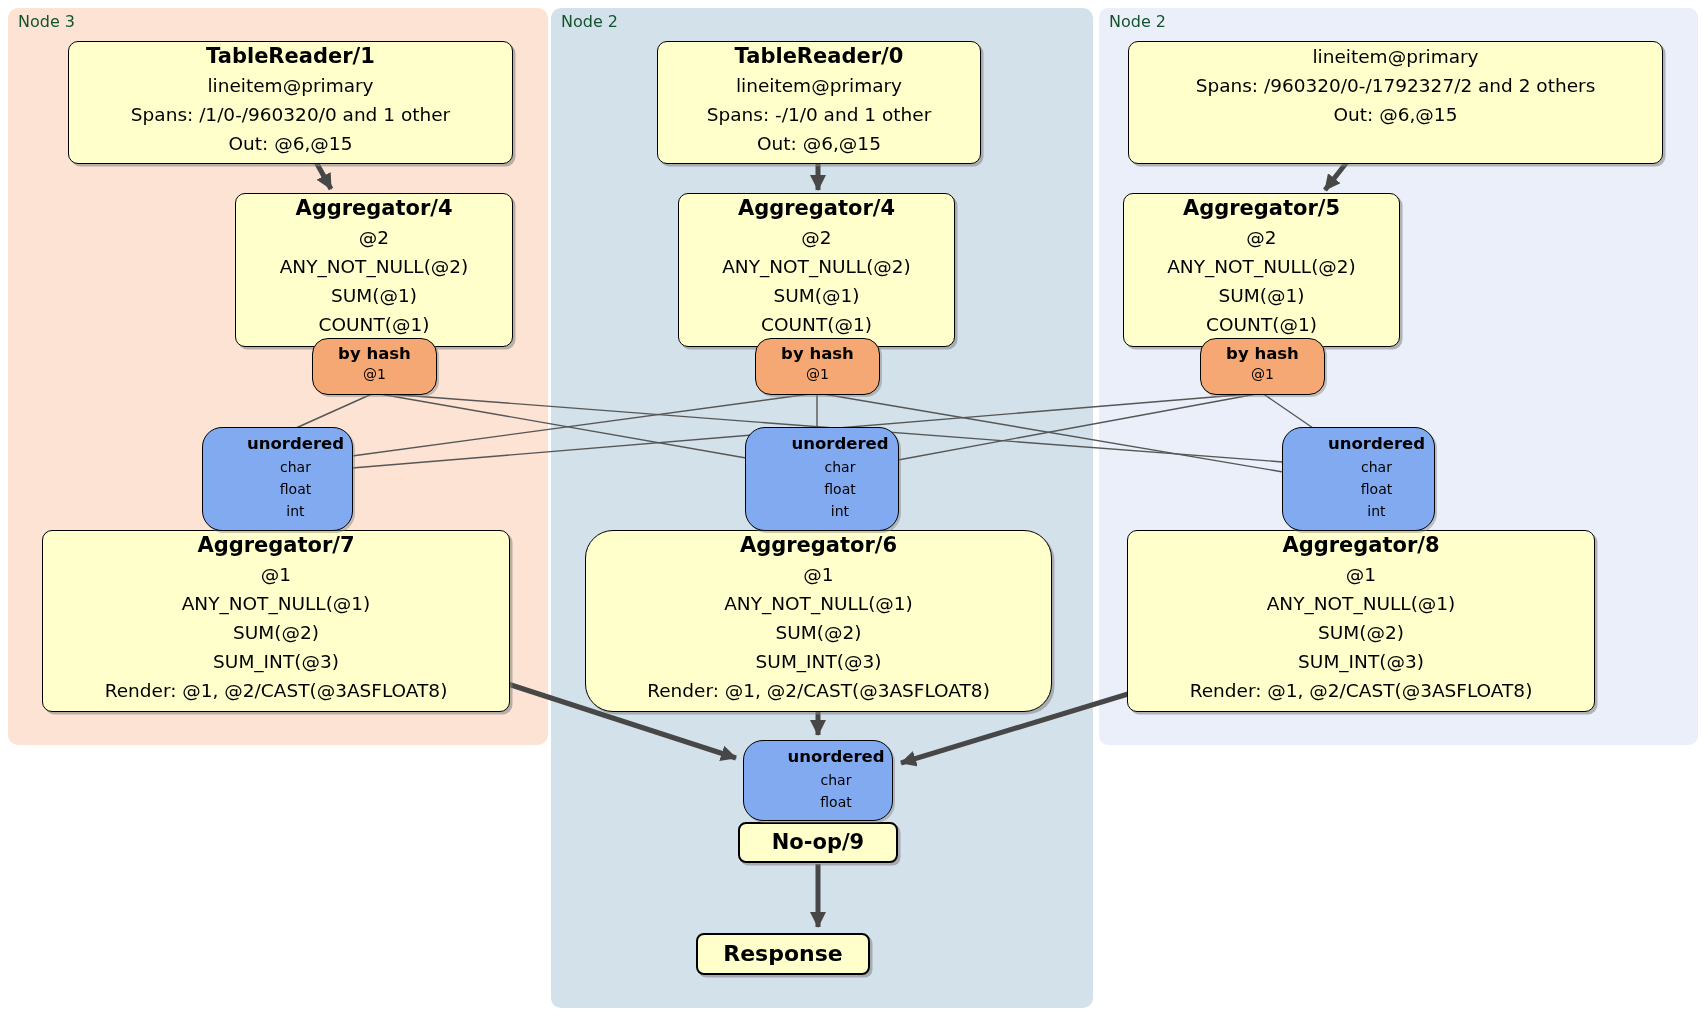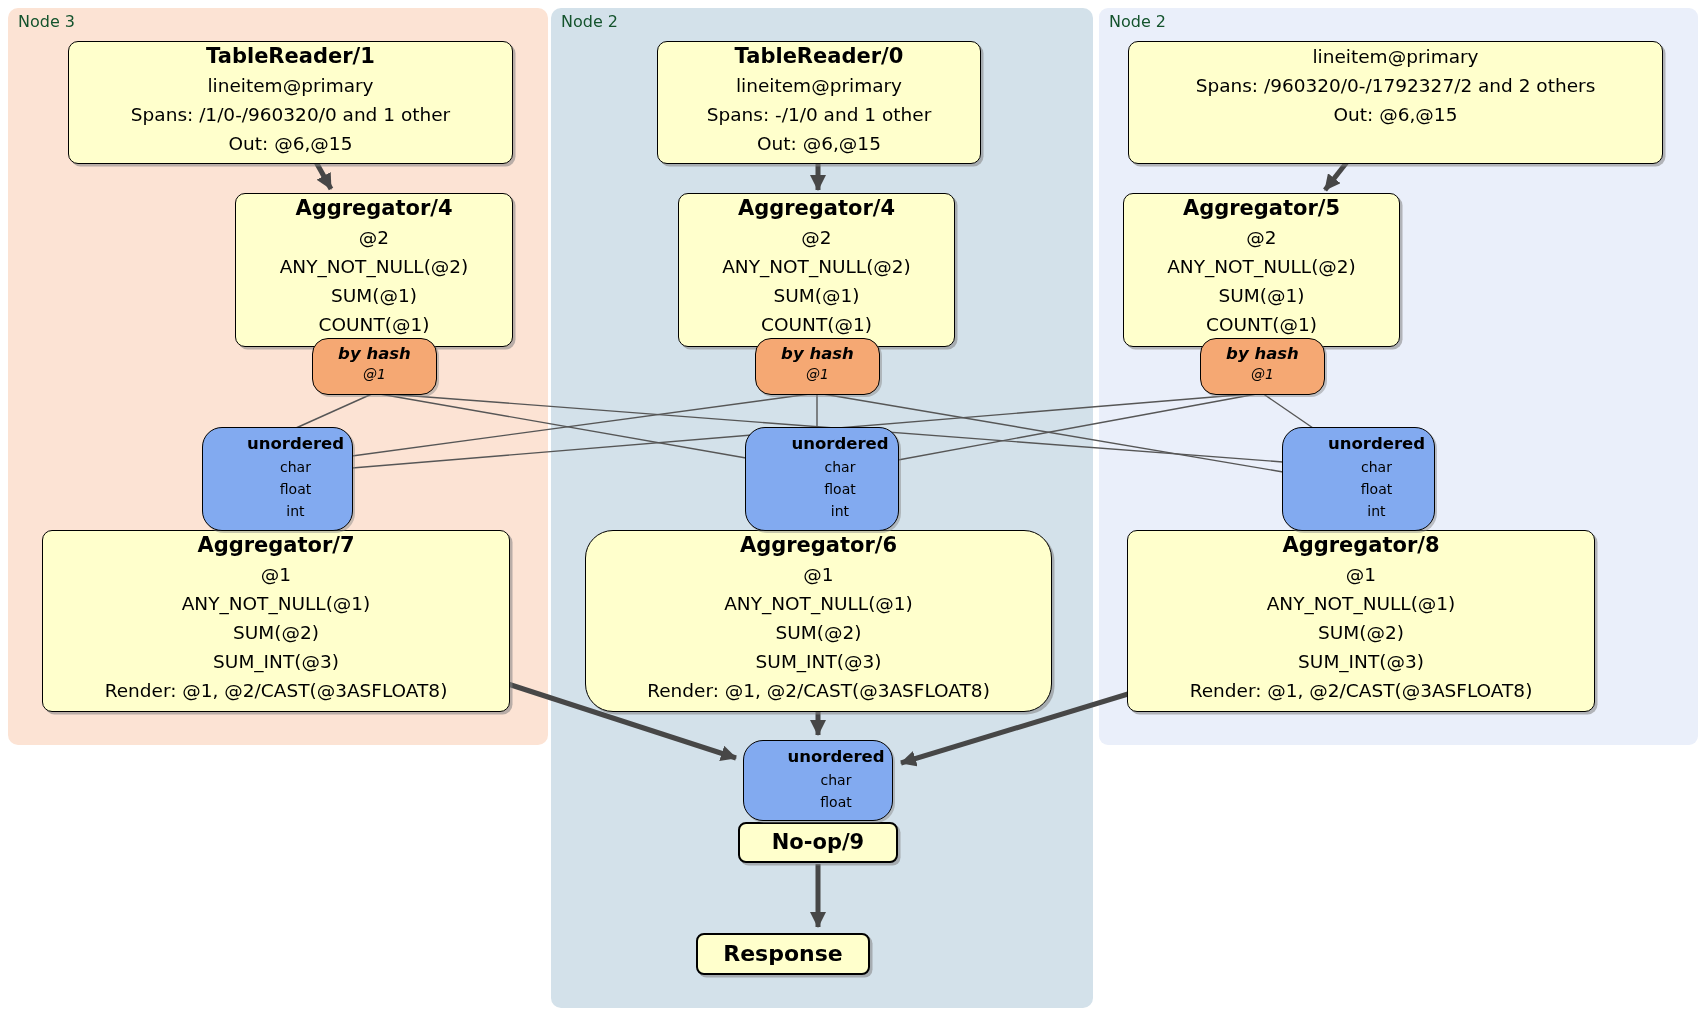--- a/index.html
+++ b/index.html
@@ -7,21 +7,21 @@
           font-family:"DejaVu Sans","Liberation Sans",sans-serif;color:#000;}
   .region{position:absolute;border-radius:10px;}
   .region-label{position:absolute;left:10px;top:4px;font-size:16px;color:#14532d;}
   #edges{position:absolute;left:0;top:0;z-index:2;}
   .pbox{position:absolute;z-index:3;background:#ffffcc;border:1.7px solid #000;border-radius:10px;
         box-sizing:border-box;text-align:center;font-size:18.5px;line-height:29px;
         box-shadow:2.5px 2.5px 0 rgba(130,130,130,0.55);}
   .pbox .title{font-weight:bold;font-size:21px;line-height:29px;}
   .pbox .bline{white-space:nowrap;}
   .router{position:absolute;z-index:4;background:#f5a873;border:1.7px solid #000;border-radius:16px;
-        box-sizing:border-box;text-align:center;box-shadow:2px 2px 0 rgba(130,130,130,0.45);font-style:italic;}
+        box-sizing:border-box;text-align:center;box-shadow:2px 2px 0 rgba(130,130,130,0.45);}
   .router .rtitle{font-weight:bold;font-size:16.5px;line-height:23px;padding-top:3px;}
   .router .rsub{font-size:14px;line-height:18px;}
   .sync{position:absolute;z-index:4;background:#82aaf0;border:1.7px solid #000;border-radius:20px;
         box-sizing:border-box;text-align:center;box-shadow:2px 2px 0 rgba(130,130,130,0.45);padding-left:36px;}
   .sync .stitle{font-weight:bold;font-size:16.5px;line-height:25px;padding-top:3px;}
   .sync .sitem{font-size:14px;line-height:22px;}
   .term{position:absolute;z-index:3;background:#ffffcc;border:2px solid #000;border-radius:8px;
         box-sizing:border-box;text-align:center;font-weight:bold;
         box-shadow:2.5px 2.5px 0 rgba(130,130,130,0.55);}
 </style>

